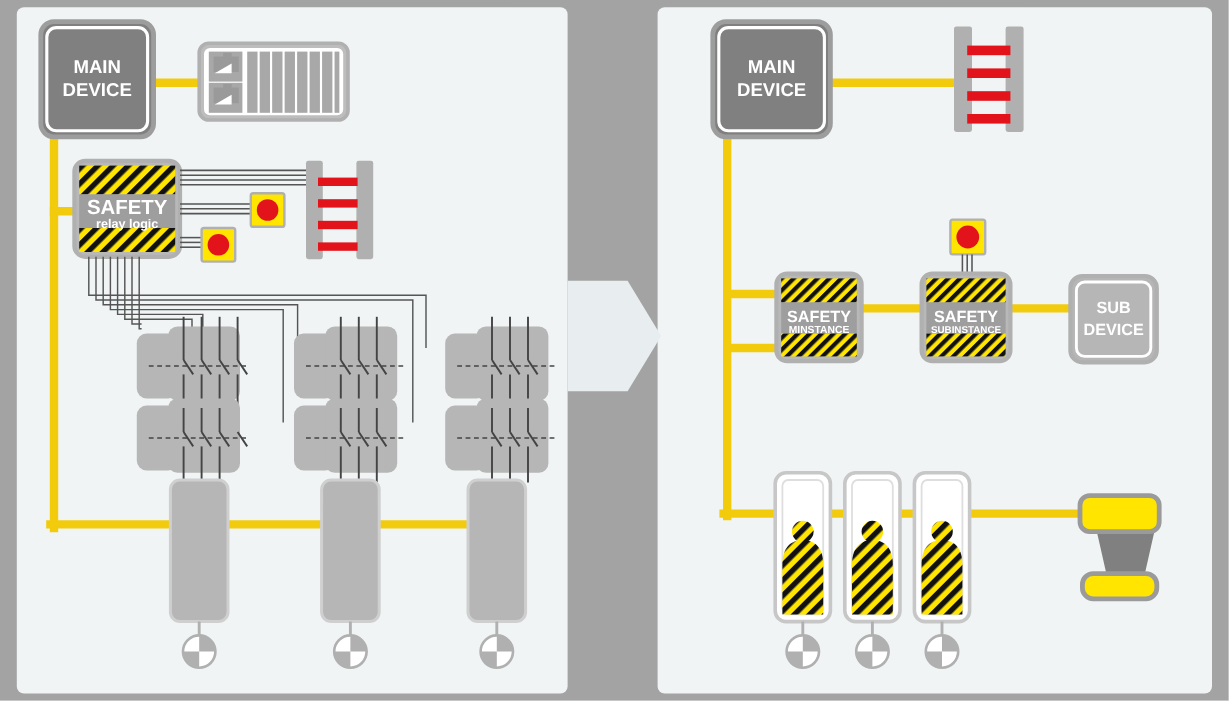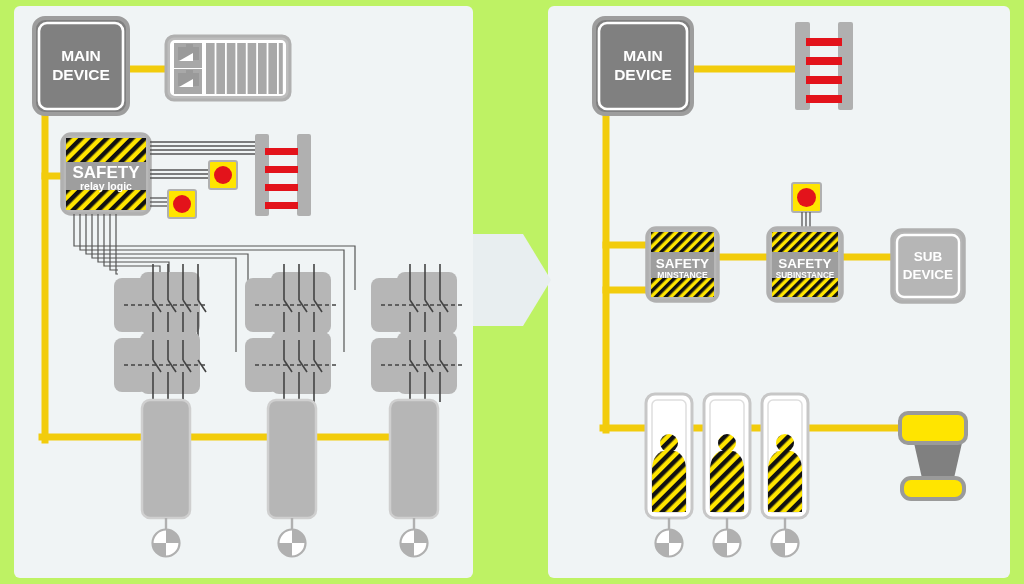--- a/index.html
+++ b/index.html
@@ -1,19 +1,19 @@
 <!DOCTYPE html>
 <html><head>
 <meta charset="utf-8">
 <title>Safety Architecture Comparison</title>
 <style>
   html,body{margin:0;padding:0;background:#ffffff;}
   body{width:1024px;height:584px;overflow:hidden;
        font-family:"Liberation Sans","DejaVu Sans",sans-serif;}
-  #stage{position:relative;width:1024px;height:584px;background:#bef264;}
+  #stage{position:relative;width:1024px;height:584px;background:#a3a3a3;}
   svg#diagram{display:block;width:1024px;height:584px;}
   text{font-family:"Liberation Sans","DejaVu Sans",sans-serif;}
   .dev-label{fill:#ffffff;font-weight:bold;text-anchor:middle;}
   .safety-big{fill:#ffffff;font-weight:bold;text-anchor:middle;}
   .safety-sub{fill:#ffffff;font-weight:bold;text-anchor:middle;}
 </style>
 </head>
 <body>
 
 <div id="stage">

